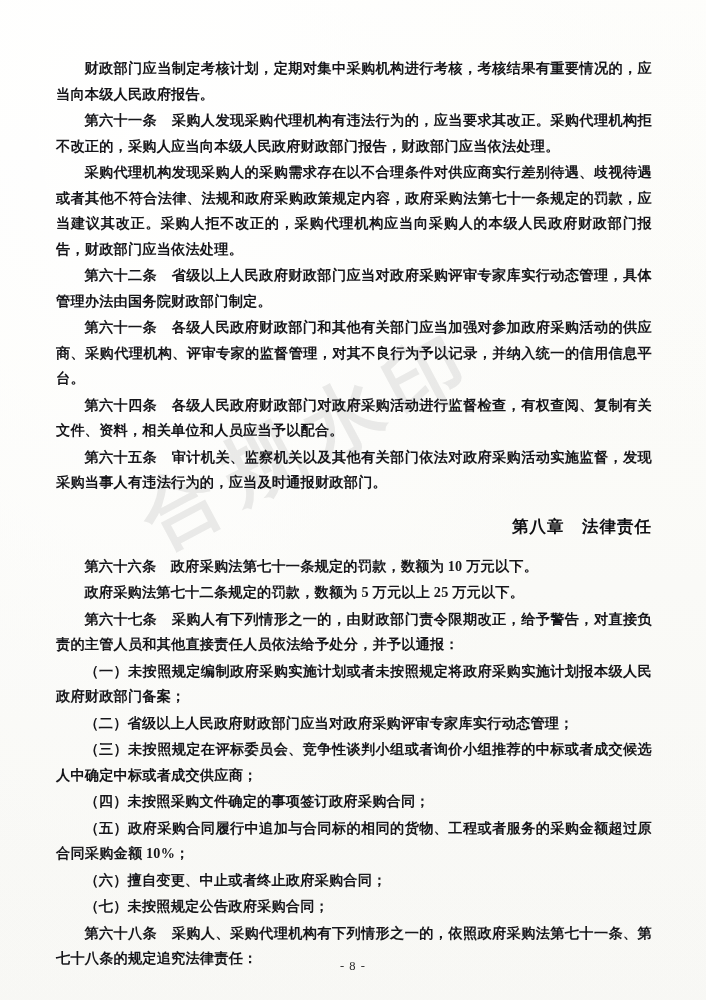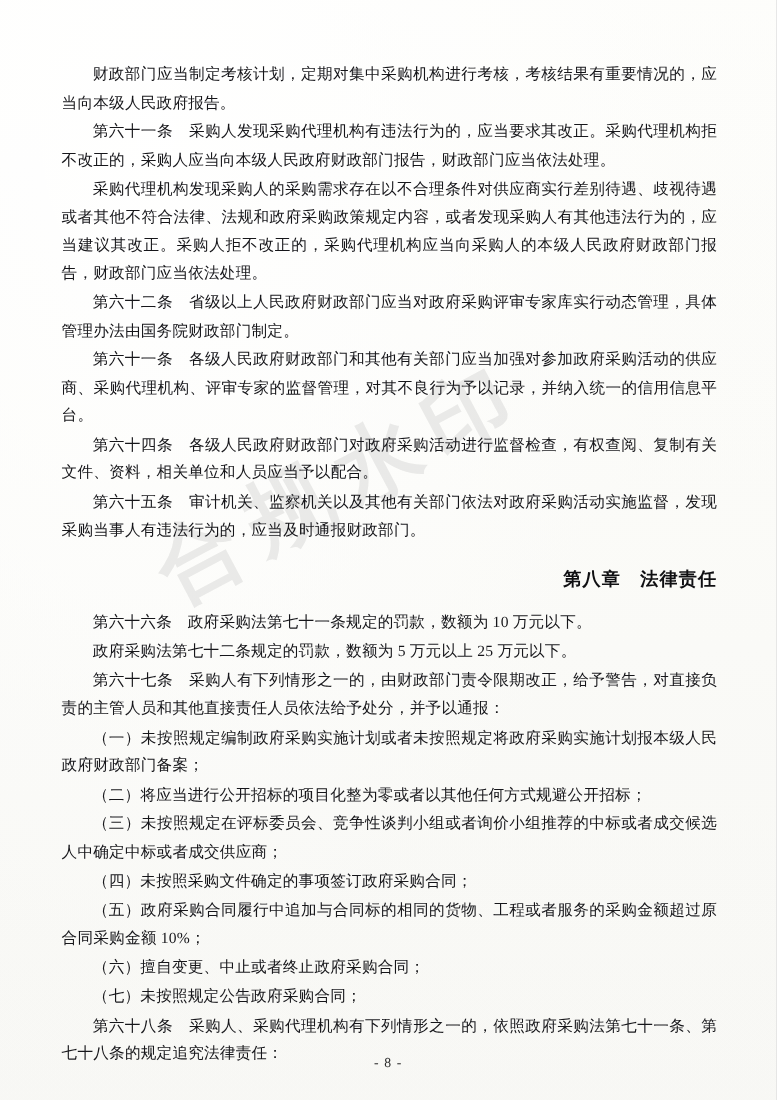--- a/index.html
+++ b/index.html
@@ -51,20 +51,21 @@
   p.para {
     margin: 0 0 1px 0;
     font-size: 14.2px;
     line-height: 25.5px;
     color: #16161a;
     text-align: justify;
     text-justify: inter-ideograph;
     text-indent: 2em;
     letter-spacing: 0.2px;
     font-family: "Liberation Serif", "DejaVu Serif", serif;
+    font-weight: bold;
   }
   h2.chapter {
     margin: 16px 0 12px 0;
     font-size: 16.5px;
     line-height: 30px;
     text-align: right;
     font-weight: bold;
     letter-spacing: 1px;
     color: #0f0f12;
   }
@@ -83,33 +84,33 @@
 <body>
 
 <div class="page">
   <div class="paper-tint"></div>
   <div class="watermark">合规水印</div>
 
   <div class="content">
 
     <p class="para">财政部门应当制定考核计划，定期对集中采购机构进行考核，考核结果有重要情况的，应当向本级人民政府报告。</p>
     <p class="para">第六十一条　采购人发现采购代理机构有违法行为的，应当要求其改正。采购代理机构拒不改正的，采购人应当向本级人民政府财政部门报告，财政部门应当依法处理。</p>
-    <p class="para">采购代理机构发现采购人的采购需求存在以不合理条件对供应商实行差别待遇、歧视待遇或者其他不符合法律、法规和政府采购政策规定内容，或者发现采购人有其他违法行为的，应当建议其改正。采购人拒不改正的，采购代理机构应当向采购人的本级人民政府财政部门报告，财政部门应当依法处理。</p>
+    <p class="para">采购代理机构发现采购人的采购需求存在以不合理条件对供应商实行差别待遇、歧视待遇或者其他不符合法律、法规和政府采购政策规定内容，政府采购法第七十一条规定的罚款，应当建议其改正。采购人拒不改正的，采购代理机构应当向采购人的本级人民政府财政部门报告，财政部门应当依法处理。</p>
     <p class="para">第六十二条　省级以上人民政府财政部门应当对政府采购评审专家库实行动态管理，具体管理办法由国务院财政部门制定。</p>
     <p class="para">第六十一条　各级人民政府财政部门和其他有关部门应当加强对参加政府采购活动的供应商、采购代理机构、评审专家的监督管理，对其不良行为予以记录，并纳入统一的信用信息平台。</p>
     <p class="para">第六十四条　各级人民政府财政部门对政府采购活动进行监督检查，有权查阅、复制有关文件、资料，相关单位和人员应当予以配合。</p>
     <p class="para">第六十五条　审计机关、监察机关以及其他有关部门依法对政府采购活动实施监督，发现采购当事人有违法行为的，应当及时通报财政部门。</p>
 
     <h2 class="chapter">第八章　法律责任</h2>
 
     <p class="para">第六十六条　政府采购法第七十一条规定的罚款，数额为 10 万元以下。</p>
     <p class="para">政府采购法第七十二条规定的罚款，数额为 5 万元以上 25 万元以下。</p>
     <p class="para">第六十七条　采购人有下列情形之一的，由财政部门责令限期改正，给予警告，对直接负责的主管人员和其他直接责任人员依法给予处分，并予以通报：</p>
     <p class="para">（一）未按照规定编制政府采购实施计划或者未按照规定将政府采购实施计划报本级人民政府财政部门备案；</p>
-    <p class="para">（二）将应当进行公开招标的项目化整为零或者以其他任何方式规避公开招标；</p>
+    <p class="para">（二）省级以上人民政府财政部门应当对政府采购评审专家库实行动态管理；</p>
     <p class="para">（三）未按照规定在评标委员会、竞争性谈判小组或者询价小组推荐的中标或者成交候选人中确定中标或者成交供应商；</p>
     <p class="para">（四）未按照采购文件确定的事项签订政府采购合同；</p>
     <p class="para">（五）政府采购合同履行中追加与合同标的相同的货物、工程或者服务的采购金额超过原合同采购金额 10%；</p>
     <p class="para">（六）擅自变更、中止或者终止政府采购合同；</p>
     <p class="para">（七）未按照规定公告政府采购合同；</p>
     <p class="para">第六十八条　采购人、采购代理机构有下列情形之一的，依照政府采购法第七十一条、第七十八条的规定追究法律责任：</p>
 
   </div>
 
   <div class="footer">- 8 -</div>

